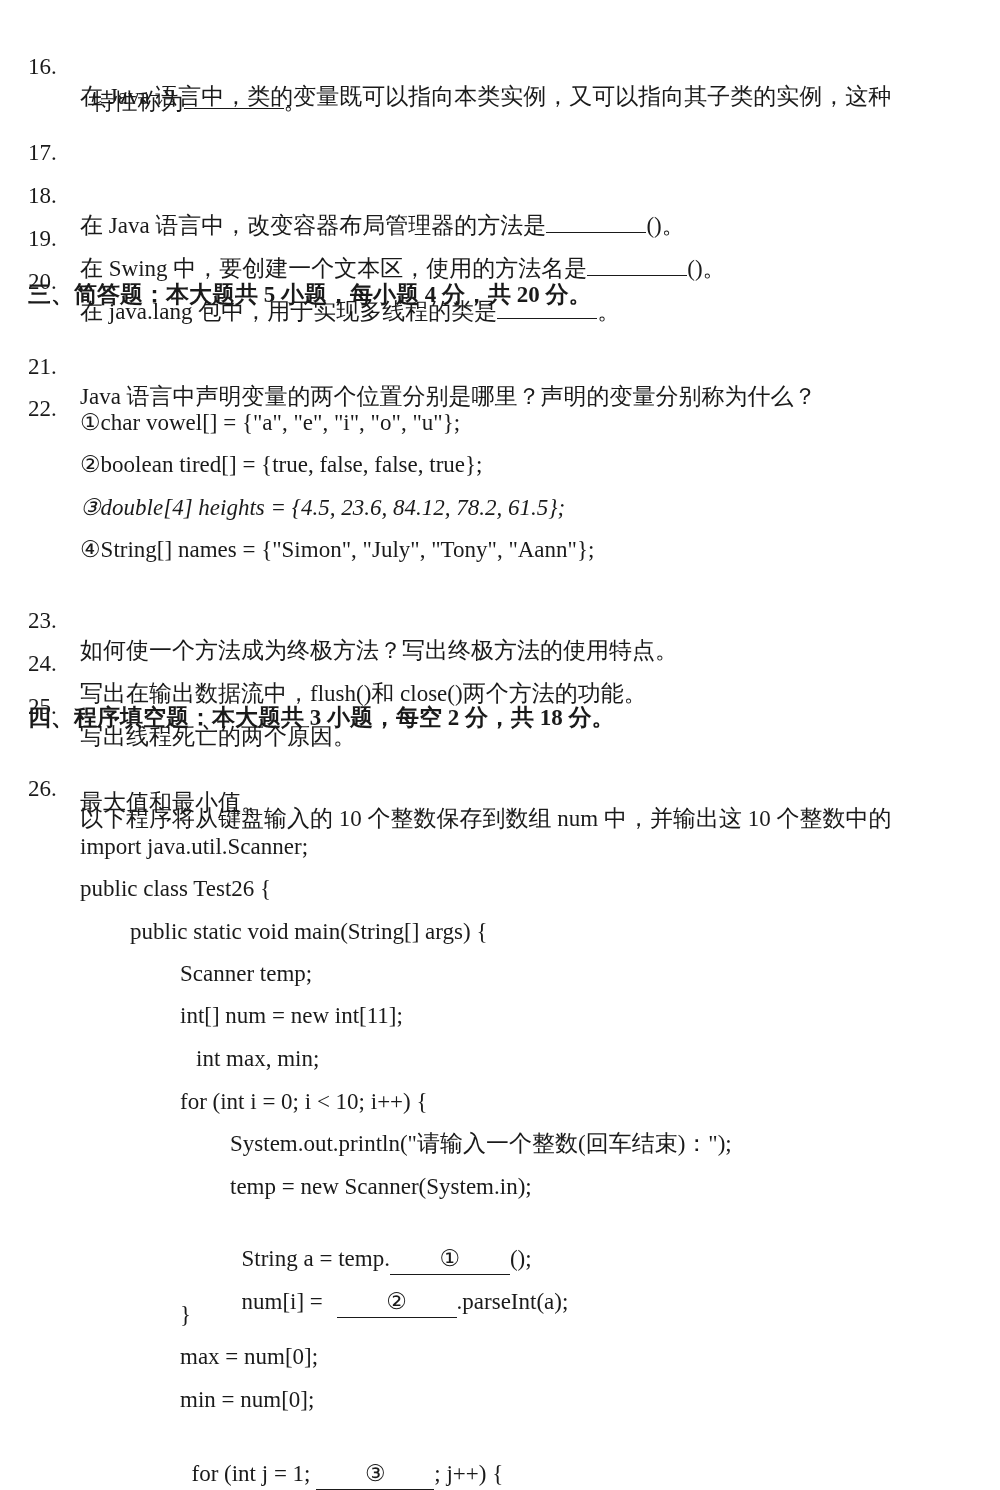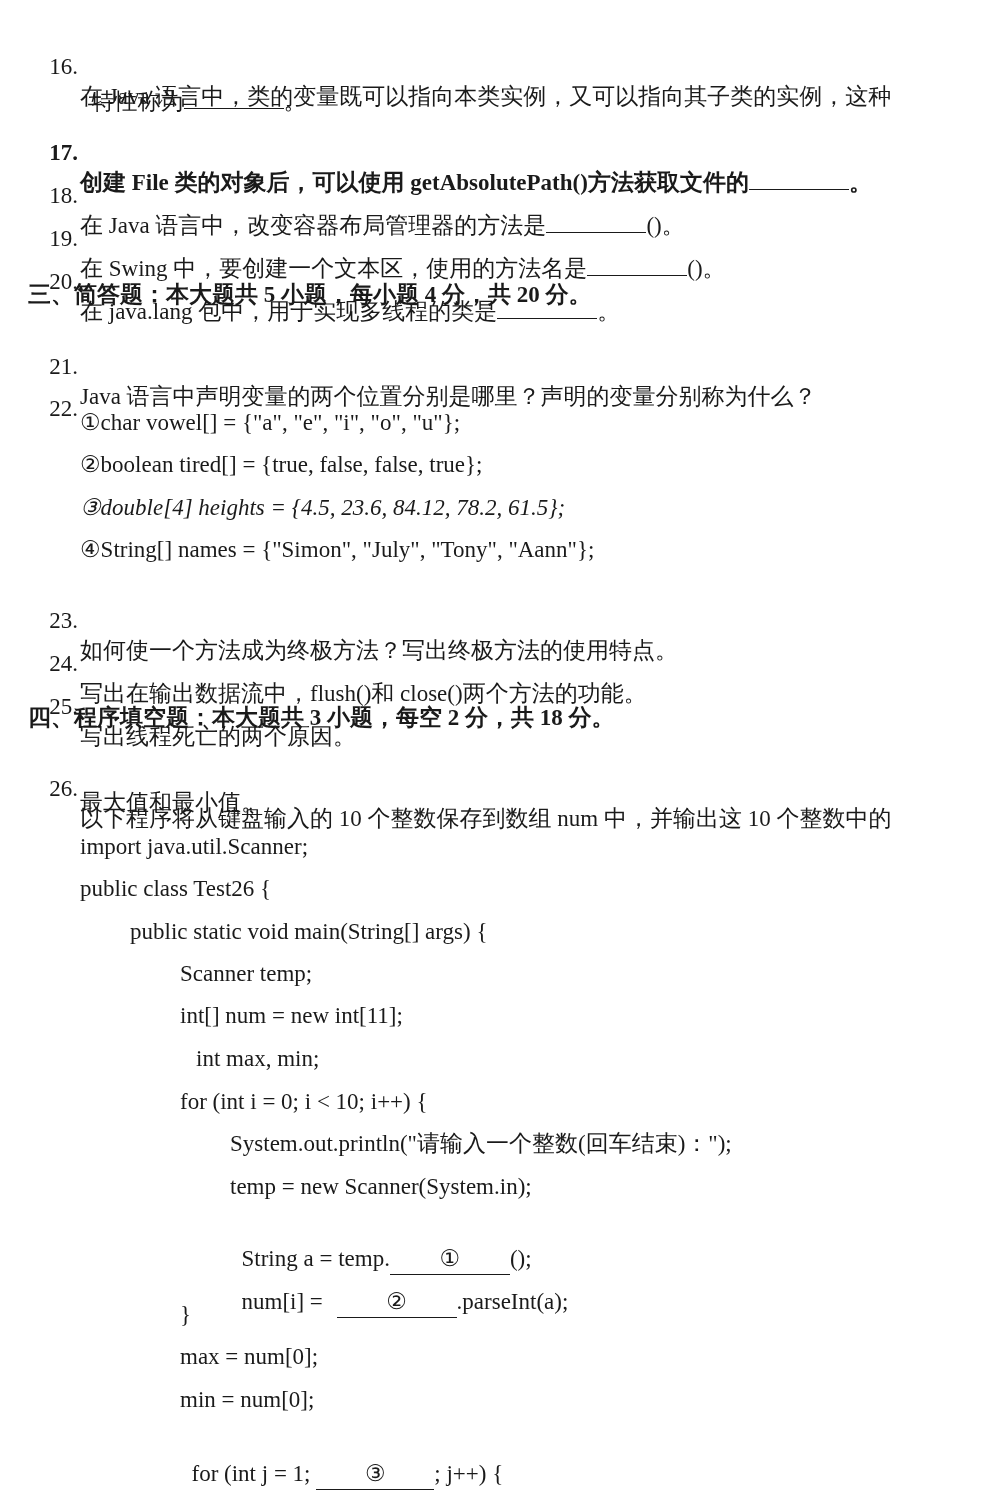--- a/index.html
+++ b/index.html
@@ -2,42 +2,41 @@
 <html><head>
 <meta charset="utf-8">
 <style>
   html, body { margin: 0; padding: 0; background: #ffffff; }
   body {
     width: 1000px; height: 1490px; position: relative; overflow: hidden;
     font-family: "Liberation Serif", "DejaVu Serif", serif;
     color: #1a1a1a;
     font-size: 23px;
   }
-  .line { position: absolute; white-space: pre; line-height: 30px; text-align: right; }
+  .line { position: absolute; white-space: pre; line-height: 30px; }
   .num { position: absolute; left: 28px; width: 50px; }
   .txt { position: absolute; left: 80px; }
   .heading { font-weight: bold; }
   .blank { display: inline-block; border-bottom: 1.5px solid #1a1a1a; height: 20px; vertical-align: baseline; }
   .blank-mark { display: inline-block; text-align: center; border-bottom: 1.5px solid #1a1a1a; position: relative; }
   .code { position: absolute; white-space: pre; line-height: 30px; }
 </style>
 </head>
 <body>
 
 <div class="line" style="top:22px;width:1000px;">
   <span class="num">16.</span>
   <span class="txt">在 Java 语言中，类的变量既可以指向本类实例，又可以指向其子类的实例，这种</span>
 </div>
 <div class="line" style="top:57px;left:80px;">
   <span>特性称为</span><span class="blank" style="width:100px;"></span><span>。</span>
 </div>
 
-<div class="line" style="top:108px;width:920px;font-weight:bold;">
+<div class="line" style="top:108px;width:920px;">
   <span class="num">17.</span>
-  <span class="txt"><span>创建 File 类的对象后，可以使用 getAbsolutePath()方法获取文件的</span><span class="blank" style="width:100px;"></span><span>。</span></span>
 </div>
 
 <div class="line" style="top:151px;width:1000px;">
   <span class="num">18.</span>
   <span class="txt"><span>在 Java 语言中，改变容器布局管理器的方法是</span><span class="blank" style="width:100px;"></span><span>()。</span></span>
 </div>
 
 <div class="line" style="top:194px;width:924px;">
   <span class="num">19.</span>
   <span class="txt"><span>在 Swing 中，要创建一个文本区，使用的方法名是</span><span class="blank" style="width:100px;"></span><span>()。</span></span>

